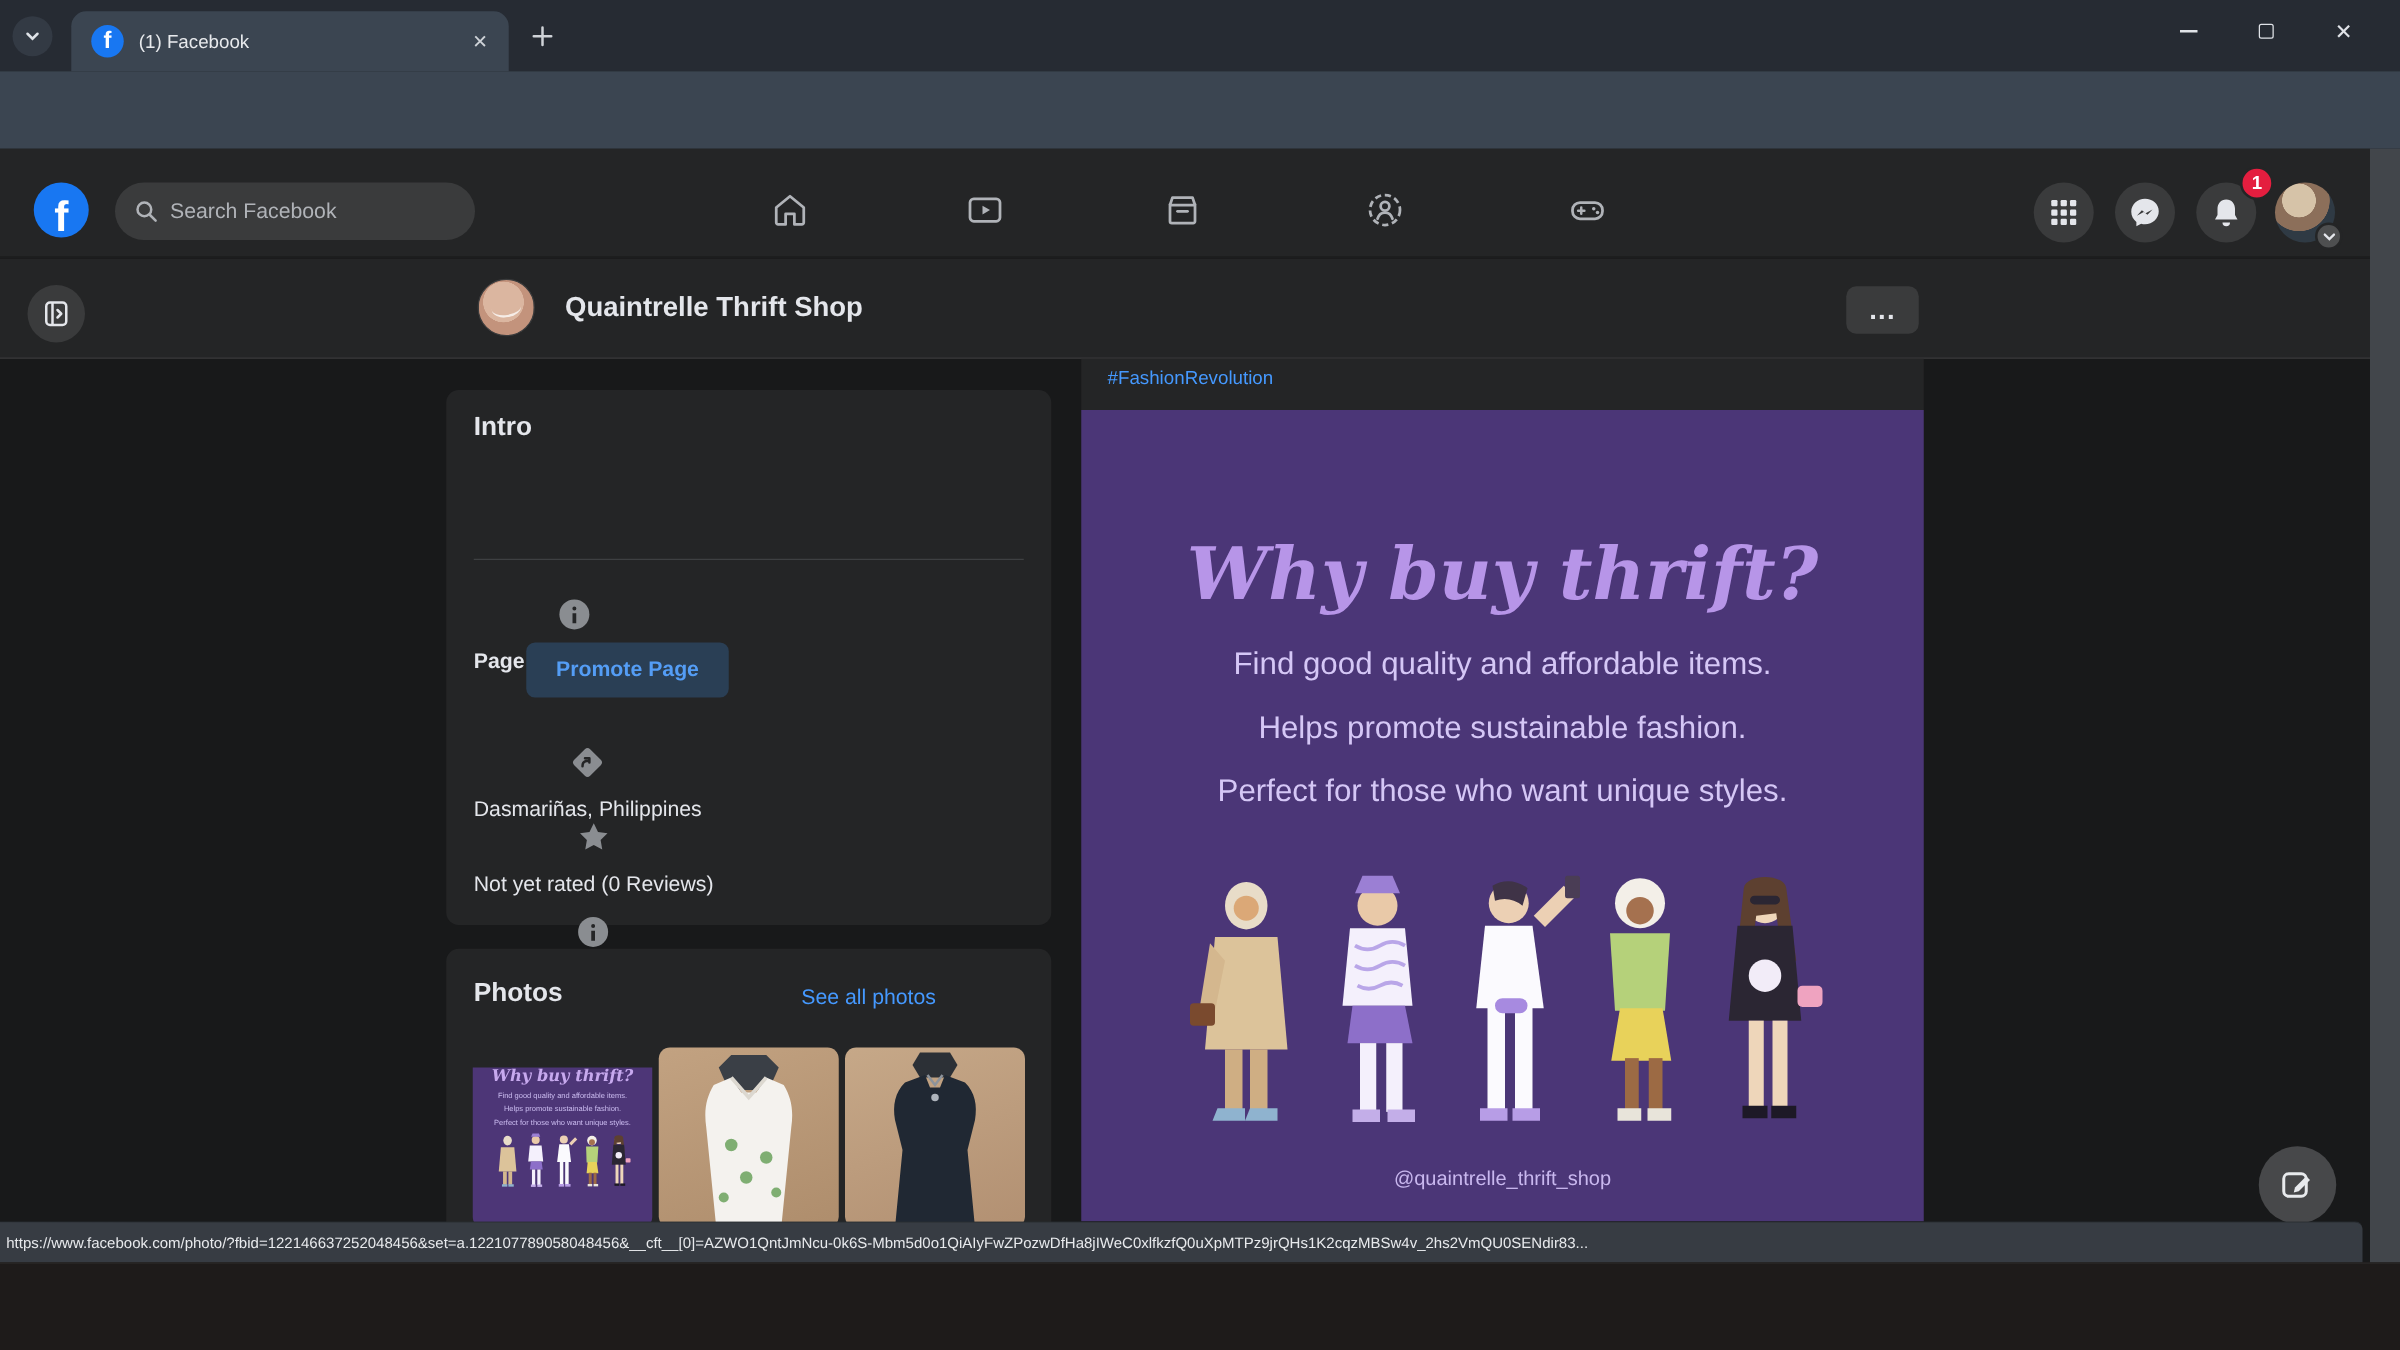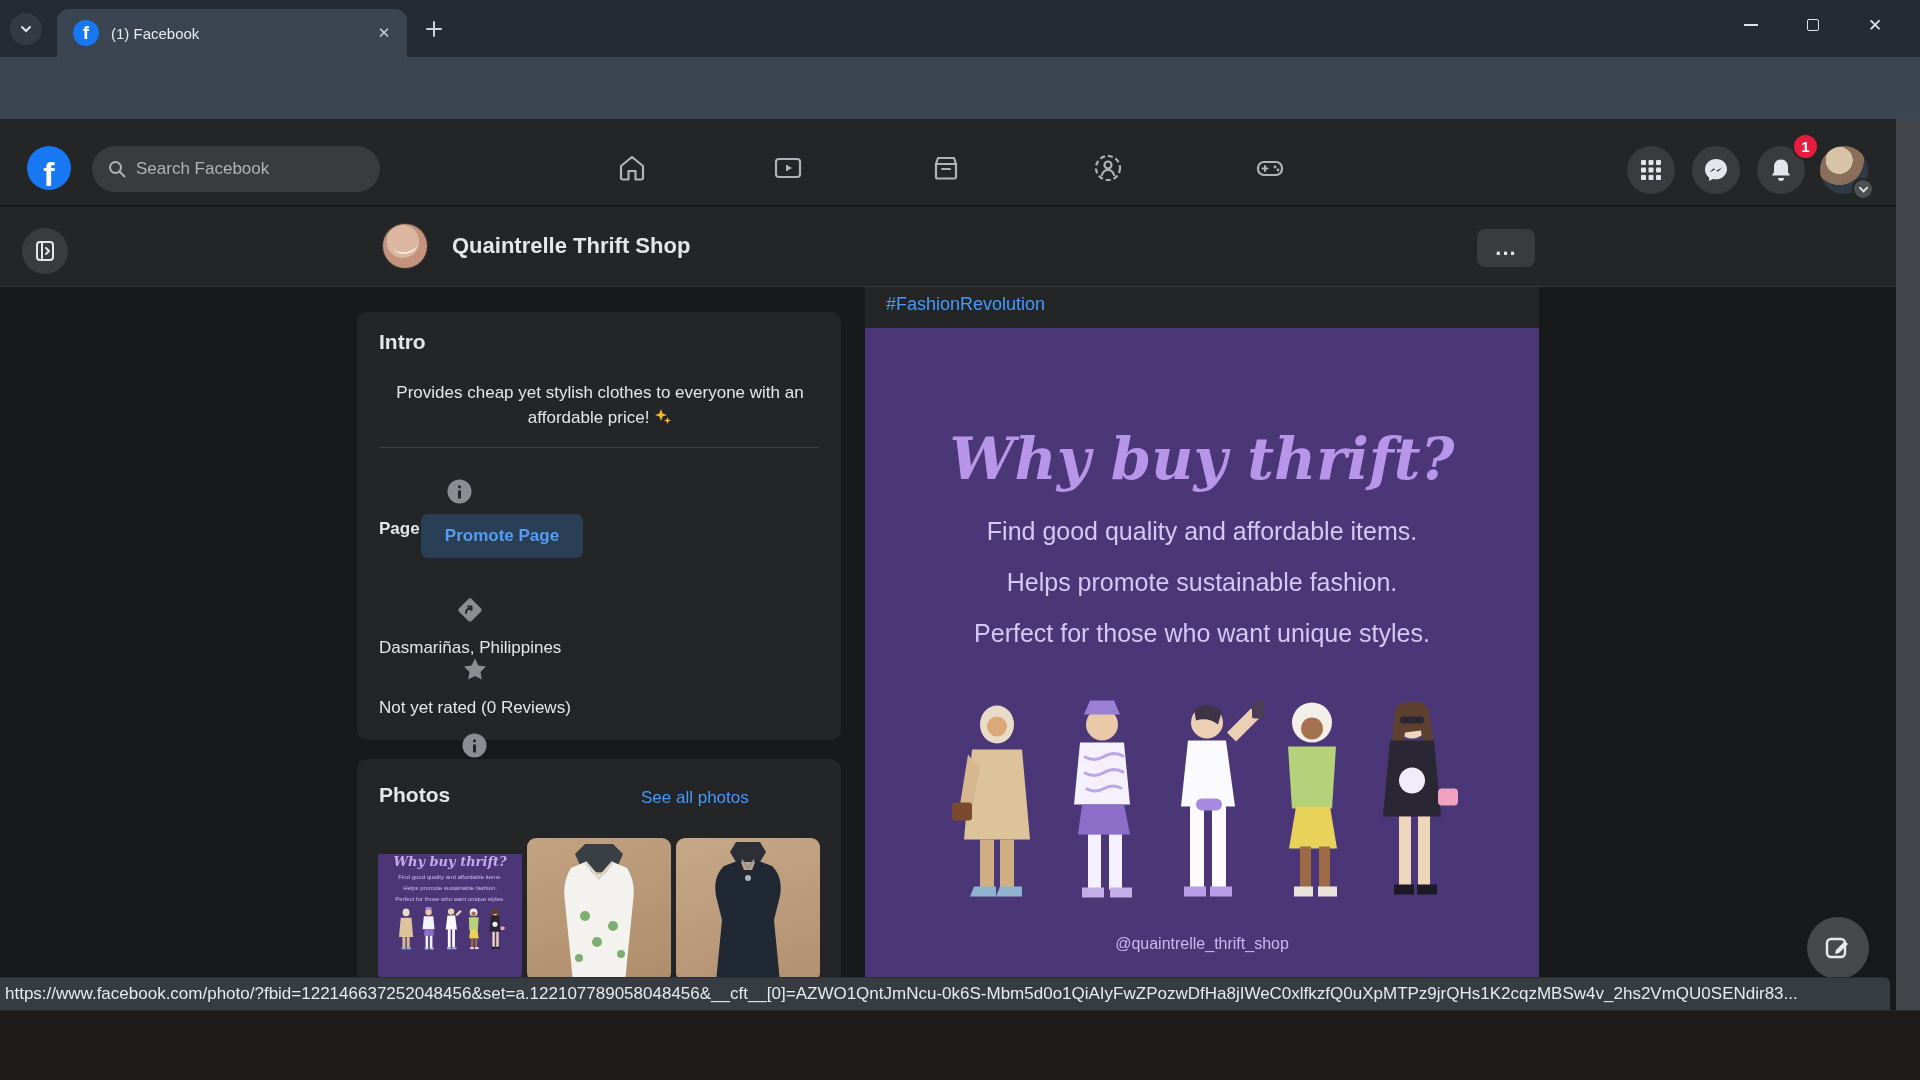--- a/index.html
+++ b/index.html
@@ -81,37 +81,37 @@
   .thumb { top:838px; width:144px; height:144px; border-radius:9px; overflow:hidden; }
 
   
   .mini { background:#4d3677; width:100%; height:100%; position:relative; text-align:center; }
   .mini .mt { margin-top:16px; font-family:"DejaVu Serif", serif; font-style:italic; font-weight:bold;
     font-size:13px; color:#c7a9ee; }
   .mini .ml { margin-top:5px; font-size:6px; color:#cbbcf0; }
 
   
   .hashcard { left:865px; top:287px; width:674px; height:41px; background:#242526; }
-  .hashtag { left:886px; top:294px; font-size:18px; color:#4599ff;text-align:center; }
+  .hashtag { left:886px; top:294px; font-size:15px; color:#4599ff;text-align:center; }
   .poster { left:865px; top:328px; width:674px; height:649px; background:#4b3677; text-align:center; }
   .ptitle { position:absolute; left:0; top:97px; width:100%; font-family:"DejaVu Serif", serif;
     font-style:italic; font-weight:bold; font-size:58px; color:#b795e8; }
   .pline { position:absolute; left:0; width:100%; font-size:25px; color:#d5c7f6; }
   .phandle { position:absolute; left:0; top:607px; width:100%; font-size:16px; color:#c9b8ef; }
 
   .editfab { left:1807px; top:917px; width:62px; height:62px; border-radius:50%; background:#47484a;
     display:flex; align-items:center; justify-content:center; z-index:5; }
 
   
   .sbtrack { left:1896px; top:119px; width:24px; height:891px; background:#42464b; z-index:6; }
 
   
   .statusbar { left:0; top:977px; width:1890px; height:33px; background:#373c43; border-top:1px solid #2a2e33;
     border-radius:0 6px 0 0; display:flex; align-items:center; overflow:hidden; z-index:7; }
-  .statusurl { margin-left:5px; font-size:17px; color:#e8eaed; white-space:nowrap; }
+  .statusurl { margin-left:5px; font-size:12px; color:#e8eaed; white-space:nowrap; }
 
   
   .taskbar { left:0; top:1010px; width:1920px; height:70px; background:#1e1b1a; border-top:1px solid #2a2827; z-index:8; }
   .startbtn { left:28px; top:1024px; width:40px; height:40px; display:flex; align-items:center; justify-content:center; }
   .tbsearch { left:100px; top:1021px; width:305px; height:46px; border-radius:23px; background:#2f2c2a;
     border:1px solid #474340; display:flex; align-items:center; color:#e6e3e0; font-size:17px; }
   .tbsearch svg.mag { margin:0 12px 0 20px; }
   .birdart { margin-left:auto; margin-right:14px; }
   .tbicon { top:1025px; width:40px; height:40px; display:flex; align-items:center; justify-content:center; }
   .rundot { top:1068px; width:6px; height:6px; border-radius:50%; background:#8f8f8f; }
@@ -304,26 +304,20 @@
         <path d="M9 3v18" stroke="#e4e6eb" stroke-width="2"></path>
         <path d="M13 9l3 3-3 3" stroke="#e4e6eb" stroke-width="2" fill="none" stroke-linecap="round" stroke-linejoin="round"></path>
       </svg>
   </div>
   <div class="abs pageavatar"></div>
   <div class="abs pagetitle">Quaintrelle Thrift Shop</div>
   <div class="abs morebtn">...</div>
 
   <div class="abs card" style="left:357px;top:312px;width:484px;height:428px"></div>
   <div class="abs cardhead" style="left:379px;top:330px">Intro</div>
-  <div class="abs introbio"><span>Provides cheap yet stylish clothes to everyone with an affordable price!</span>
-    <svg width="18" height="18" viewBox="0 0 18 18" style="vertical-align:-3px">
-        <path d="M7 1l1.6 4.4L13 7 8.6 8.6 7 13 5.4 8.6 1 7l4.4-1.6z" fill="#f7b928"></path>
-        <path d="M13.5 9l.9 2.6 2.6.9-2.6.9-.9 2.6-.9-2.6-2.6-.9 2.6-.9z" fill="#f7b928"></path>
-      </svg>
-  </div>
   <div class="abs divider"></div>
   <div class="abs irow" style="top:478px">
     <svg width="27" height="27" viewBox="0 0 27 27">
         <circle cx="13.5" cy="13.5" r="12" fill="#8a8d91"></circle>
         <path d="M13.5 7.2a1.6 1.6 0 1 1 0 3.2 1.6 1.6 0 0 1 0-3.2zM12 12.5h3v8h-3z" fill="#242526"></path>
       </svg>
     <span><b>Page</b><span> · Clothing store</span></span>
   </div>
   <div class="abs promote">Promote Page</div>
   <div class="abs irow" style="top:596px">

